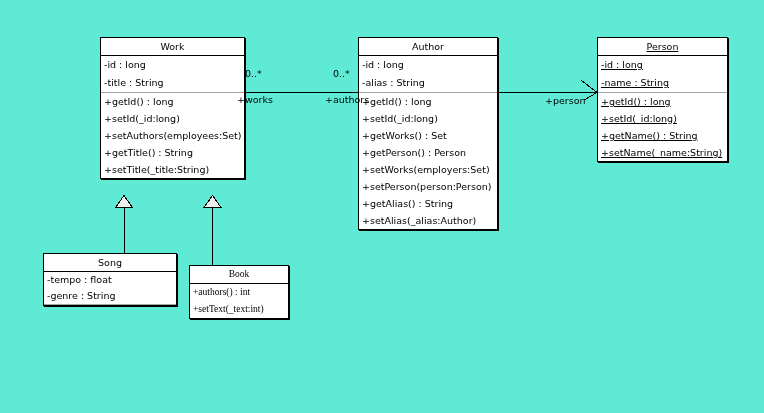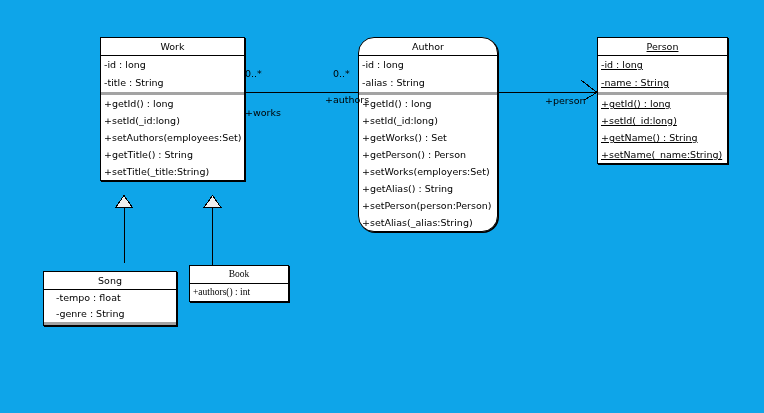--- a/index.html
+++ b/index.html
@@ -1,45 +1,45 @@
 <!DOCTYPE html>
 <html><head>
 <meta charset="utf-8">
 <style>
   html,body{margin:0;padding:0;background:#eeeeee;}
   .canvas{
-    position:relative;width:764px;height:413px;background:#0ea5e9;
+    position:relative;width:764px;height:413px;background:#5eead4;
     font-family:"DejaVu Sans", sans-serif;font-size:9.5px;color:#000;
     overflow:hidden;
   }
   .uml-class{
     position:absolute;background:#ffffff;border:1px solid #000;
     box-shadow:1px 1px 0 0 #000;
   }
   .uml-title{
     height:17px;line-height:17px;text-align:center;
     border-bottom:1px solid #000;white-space:nowrap;overflow:hidden;
   }
-  .uml-attrs{border-bottom:3px solid #a3a3a3;}
+  .uml-attrs{border-bottom:1px solid #a3a3a3;}
   .uml-attrs .row{height:18px;line-height:18px;}
   .uml-methods .row{height:17px;line-height:17px;}
   .row{padding:0 3px;white-space:nowrap;overflow:hidden;}
-  .song .uml-attrs .row{height:16px;line-height:16px;margin-left:9px;}
+  .song .uml-attrs .row{height:16px;line-height:16px;}
   .edge-label{position:absolute;white-space:nowrap;line-height:11px;}
   svg.overlay{position:absolute;left:0;top:0;width:764px;height:413px;}
   svg.overlay line, svg.overlay polygon{shape-rendering:crispEdges;}
   
   .work{left:100px;top:37px;width:143px;}
-  .author{left:358px;top:37px;width:138px;border-radius:16px;}
+  .author{left:358px;top:37px;width:138px;}
   .person{left:597px;top:37px;width:129px;text-decoration:underline;}
-  .song{left:43px;top:271px;width:132px;}
+  .song{left:43px;top:253px;width:132px;}
   .book{left:189px;top:265px;width:98px;font-family:Liberation Serif, serif;}
   .lbl-mult-work{left:245px;top:68px;}
   .lbl-mult-author{left:333px;top:68px;}
-  .lbl-role-works{left:245px;top:94px;margin-top:13px;}
+  .lbl-role-works{left:237px;top:94px;}
   .lbl-role-authors{left:325px;top:94px;}
   .lbl-role-person{left:545px;top:95px;}
 </style>
 </head>
 <body>
 
 <div class="canvas">
 
   <svg class="overlay">
 
@@ -78,23 +78,23 @@
     <div class="uml-attrs">
       <div class="row">-id : long</div>
       <div class="row">-alias : String</div>
     </div>
     <div class="uml-methods">
       <div class="row">+getId() : long</div>
       <div class="row">+setId(_id:long)</div>
       <div class="row">+getWorks() : Set</div>
       <div class="row">+getPerson() : Person</div>
       <div class="row">+setWorks(employers:Set)</div>
+      <div class="row">+setPerson(person:Person)</div>
       <div class="row">+getAlias() : String</div>
-      <div class="row">+setPerson(person:Person)</div>
-      <div class="row">+setAlias(_alias:String)</div>
+      <div class="row">+setAlias(_alias:Author)</div>
     </div>
   </div>
 
   <div class="uml-class person">
     <div class="uml-title">Person</div>
     <div class="uml-attrs">
       <div class="row">-id : long</div>
       <div class="row">-name : String</div>
     </div>
     <div class="uml-methods">
@@ -110,20 +110,21 @@
     <div class="uml-attrs">
       <div class="row">-tempo : float</div>
       <div class="row">-genre : String</div>
     </div>
   </div>
 
   <div class="uml-class book">
     <div class="uml-title">Book</div>
     <div class="uml-methods">
       <div class="row">+authors() : int</div>
+      <div class="row">+setText(_text:int)</div>
     </div>
   </div>
 
   <span class="edge-label lbl-mult-work">0..*</span>
   <span class="edge-label lbl-mult-author">0..*</span>
   <span class="edge-label lbl-role-works">+works</span>
   <span class="edge-label lbl-role-authors">+authors</span>
   <span class="edge-label lbl-role-person">+person</span>
 
 </div>

